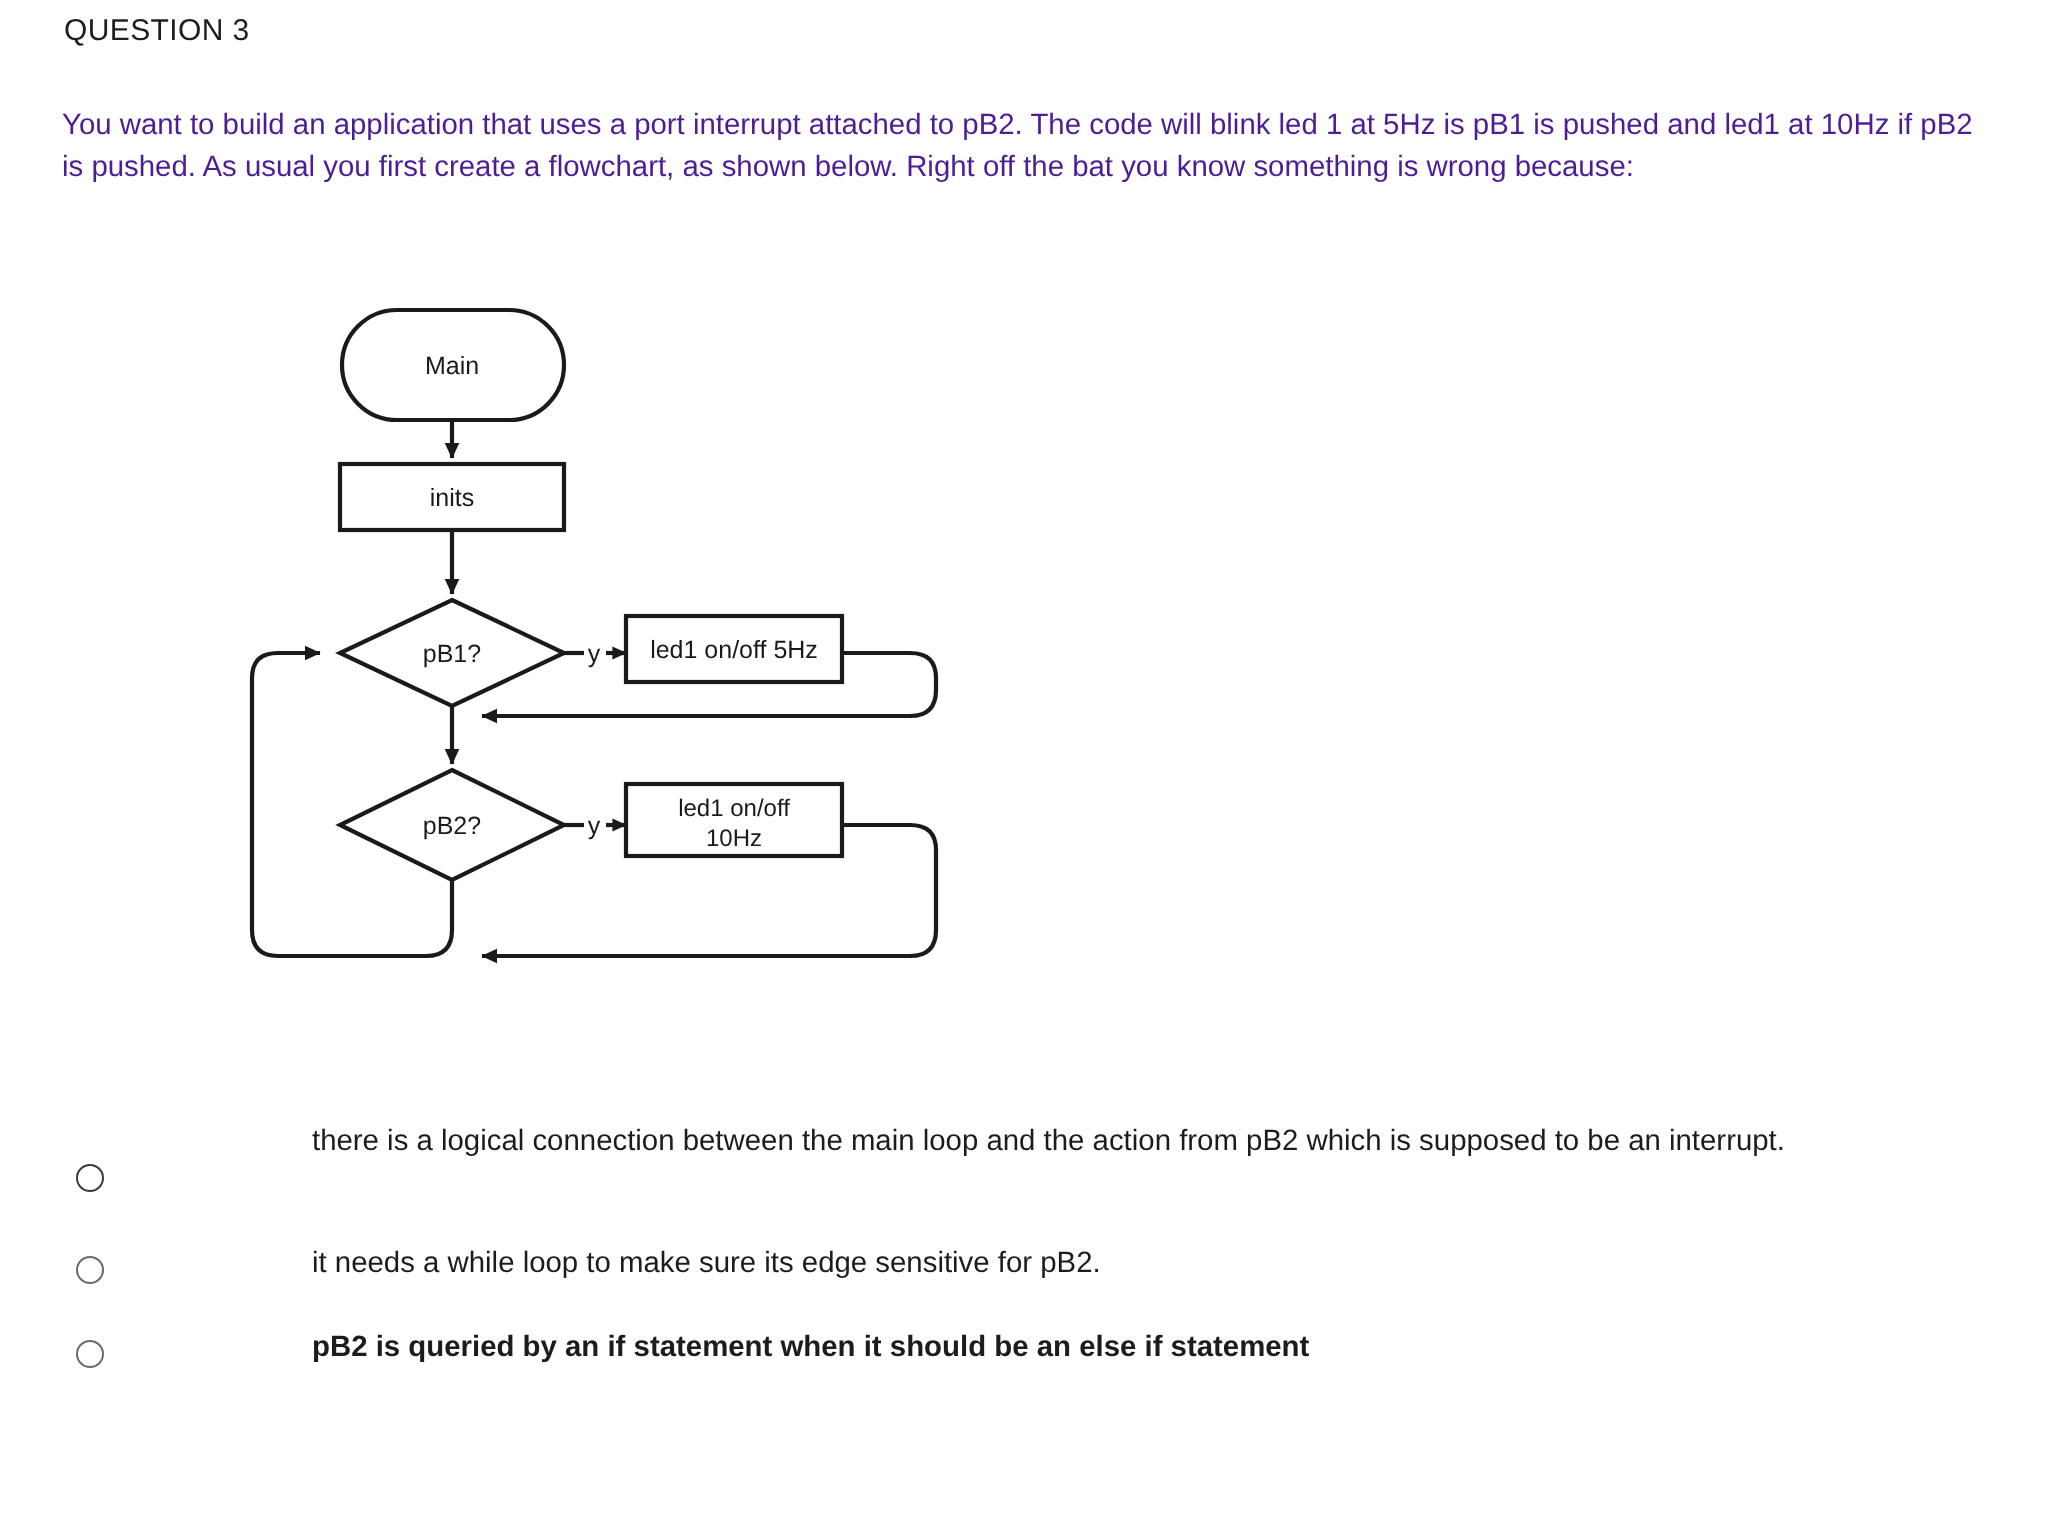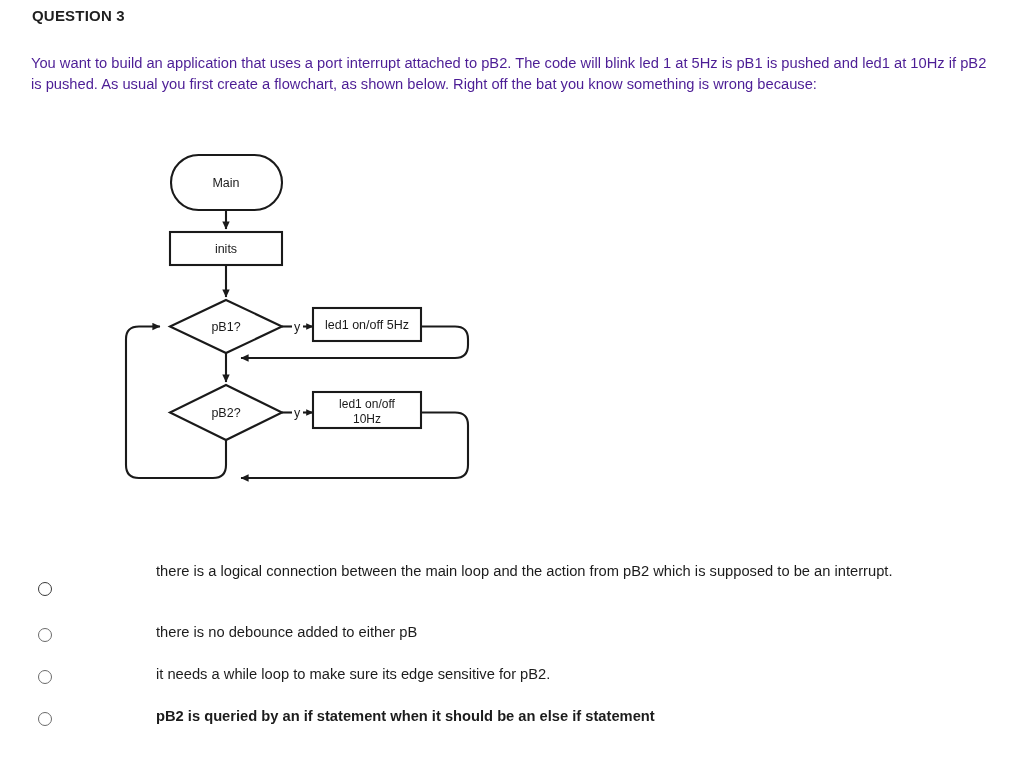--- a/index.html
+++ b/index.html
@@ -13,21 +13,21 @@
     position: relative;
     font-family: "Liberation Sans", sans-serif;
     color: #1a1a1a;
     overflow: hidden;
   }
   #question-title {
     position: absolute;
     left: 32px;
     top: 7px;
     font-size: 15px;
-    font-weight: bold;
+    font-weight: normal;
     letter-spacing: 0.2px;
     color: #1f1f1f;
   }
   #question-body {
     position: absolute;
     left: 31px;
     top: 53px;
     width: 968px;
     font-size: 14.7px;
     line-height: 21px;
@@ -154,23 +154,19 @@
   </svg>
 </div>
 
 <div id="answers">
   <div class="answer-row" style="height:62px;">
     <span class="radio strong" style="top:34px;"></span>
     <span class="answer-text" style="top:13px;">there is a logical connection between the main loop and the action from pB2 which is supposed to be an interrupt.</span>
   </div>
   <div class="answer-row" style="height:41px;">
     <span class="radio" style="top:18px;"></span>
-    <span class="answer-text" style="top:12px;">there is no debounce added to either pB</span>
-  </div>
-  <div class="answer-row" style="height:41px;">
-    <span class="radio" style="top:18px;"></span>
     <span class="answer-text" style="top:12px;">it needs a while loop to make sure its edge sensitive for pB2.</span>
   </div>
   <div class="answer-row" style="height:41px;font-weight:bold;">
     <span class="radio" style="top:18px;"></span>
     <span class="answer-text" style="top:12px;">pB2 is queried by an if statement when it should be an else if statement</span>
   </div>
 </div>
 
 </body></html>

